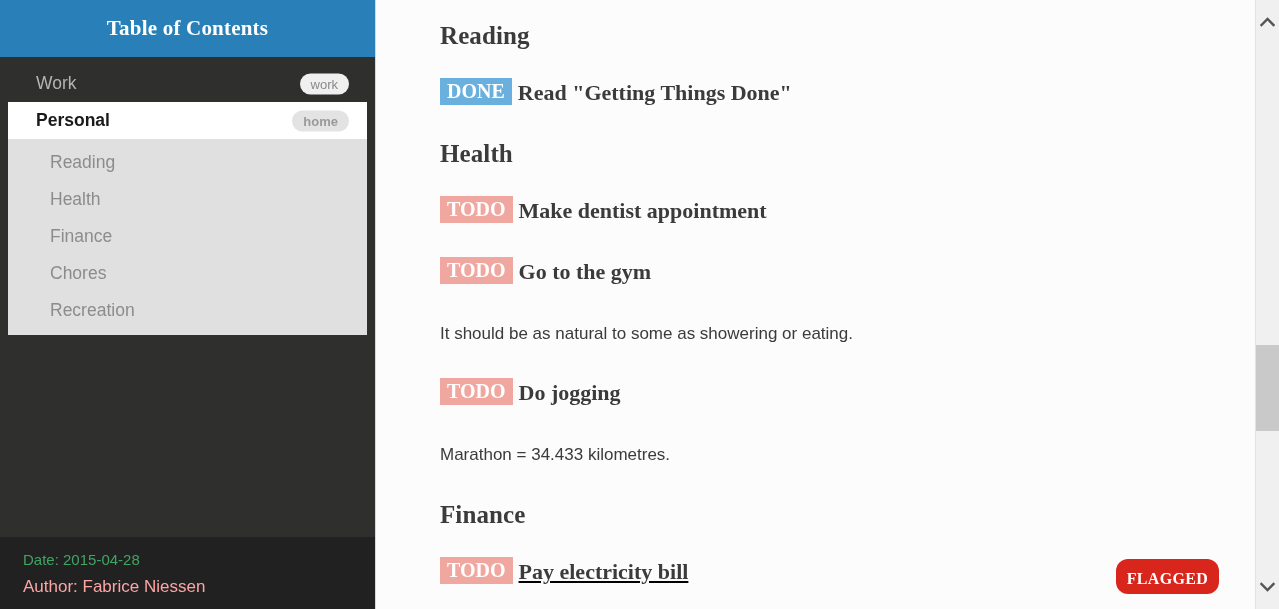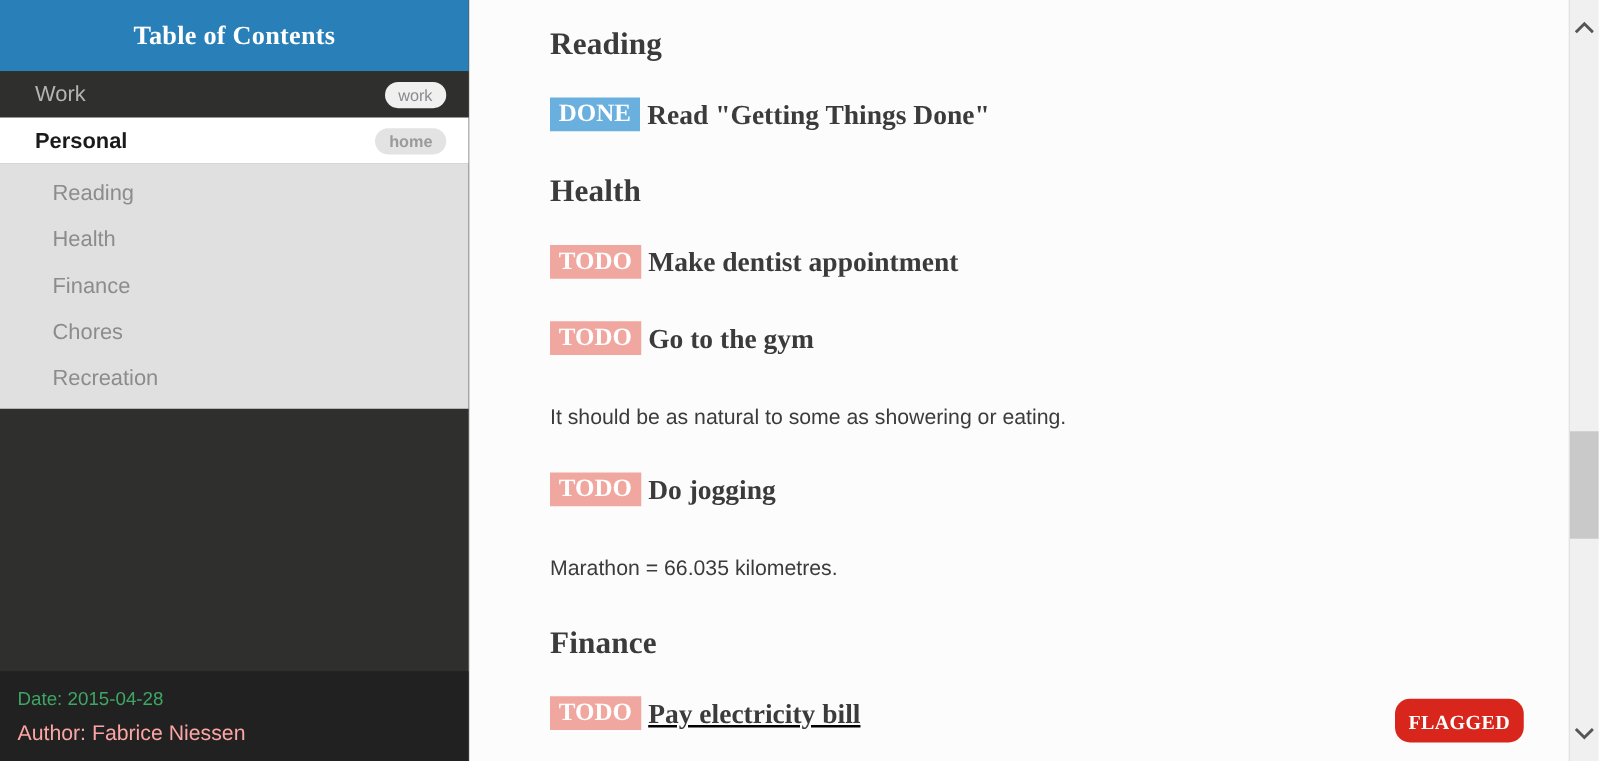--- a/index.html
+++ b/index.html
@@ -40,21 +40,21 @@
     justify-content: center;
     font-family: "Liberation Serif", serif;
     font-weight: bold;
     font-size: 21px;
     letter-spacing: 0.2px;
   }
 
   .toc-list {
     list-style: none;
     margin: 0;
-    padding: 0;
+    padding: 8px;
     border-radius: 10px;
   }
 
   .toc-item {
     position: relative;
     display: flex;
     align-items: center;
     height: 37px;
     padding: 0 18px 0 28px;
     font-size: 17.5px;
@@ -109,21 +109,21 @@
     background: #e3e3e3;
     color: #9a9a9a;
   }
 
   .sidebar-footer {
     position: absolute;
     left: 0;
     bottom: 0;
     width: 375px;
     background: #212121;
-    padding: 14px 0 12px 14px;
+    padding: 14px 0 12px 23px;
     box-sizing: border-box;
   }
   .footer-date {
     color: #3fa563;
     font-size: 15px;
     margin-bottom: 9px;
   }
   .footer-author {
     color: #fca5a5;
     font-size: 17px;
@@ -312,21 +312,21 @@
     <div style="position: absolute; left: 440px; right: 60px; top: 257px;">
       <div class="todo-line"><span class="kw todo">TODO</span><span>Go to the gym</span></div>
     </div>
     <div style="position: absolute; left: 440px; right: 60px; top: 322px;">
       <p class="body-text">It should be as natural to some as showering or eating.</p>
     </div>
     <div style="position: absolute; left: 440px; right: 60px; top: 378px;">
       <div class="todo-line"><span class="kw todo">TODO</span><span>Do jogging</span></div>
     </div>
     <div style="position: absolute; left: 440px; right: 60px; top: 443px;">
-      <p class="body-text">Marathon = 66.035 kilometres.</p>
+      <p class="body-text">Marathon = 34.433 kilometres.</p>
     </div>
     <div style="position: absolute; left: 440px; right: 60px; top: 501px;">
       <h2 class="section-heading">Finance</h2>
     </div>
     <div style="position: absolute; left: 440px; right: 60px; top: 557px; text-decoration: underline;">
       <div class="todo-line"><span class="kw todo">TODO</span><span>Pay electricity bill</span><span class="flag-tag">FLAGGED</span></div>
     </div>
   </div>
 
 </body></html>

